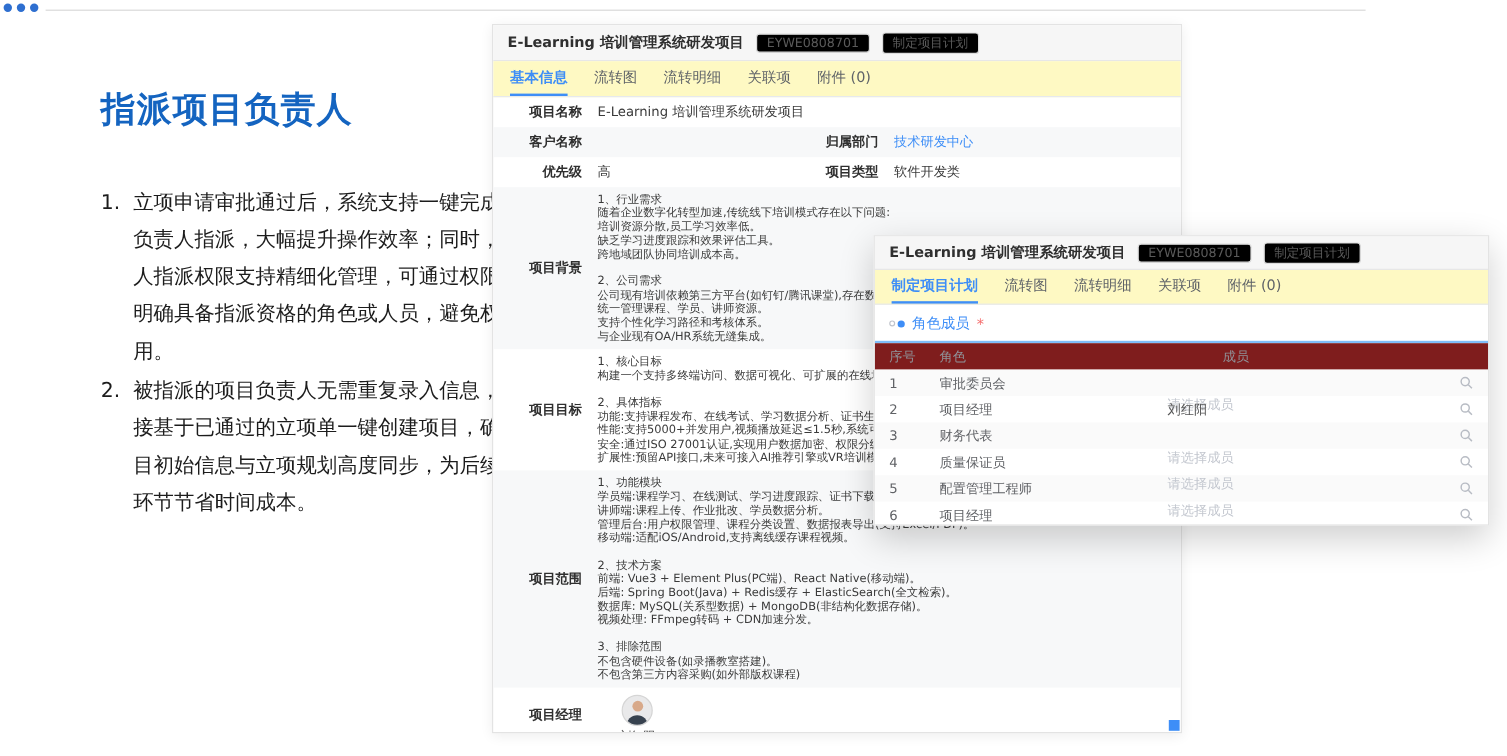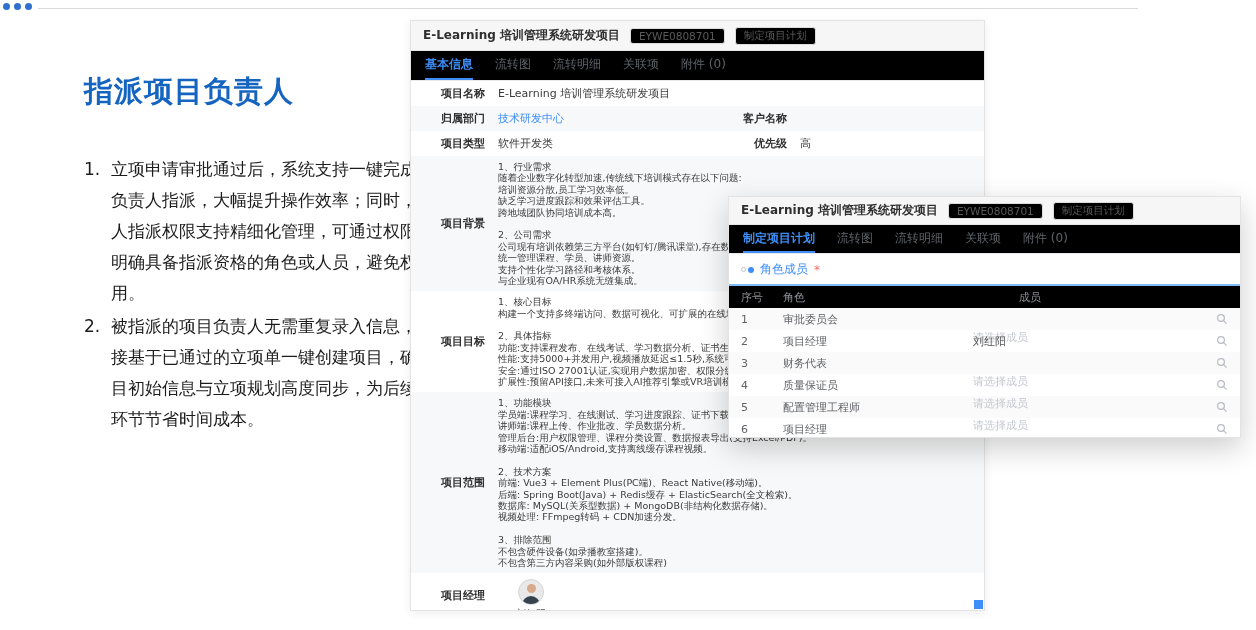--- a/index.html
+++ b/index.html
@@ -19,21 +19,21 @@
 
   .window { position:absolute; background:#fff; border:1px solid #e3e3e3; overflow:hidden; }
   .back-window { left:410px; top:20px; width:575px; height:591px; box-shadow:0 2px 10px rgba(0,0,0,.07); }
   .front-window { left:728px; top:196px; width:513px; height:242px; box-shadow:0 10px 28px rgba(0,0,0,.20); z-index:5; }
 
   .win-header { display:flex; align-items:center; gap:10px; height:30px; padding:0 12px; background:#f6f6f6; border-bottom:1px solid #e7e7e7; }
   .front-window .win-header { height:28px; }
   .win-title { font-size:12px; font-weight:bold; color:#2f2f2f; white-space:nowrap; }
   .badge { font-size:10.5px; color:#5a5a5a; background:#000000; border:1px solid #dcdcdc; border-radius:3px; padding:1px 8px; white-space:nowrap; }
 
-  .tabs { display:flex; gap:22px; padding:0 14px; height:30px; border-bottom:1px solid #e6e9ee; background:#000000; }
+  .tabs { display:flex; gap:22px; padding:0 14px; height:30px; border-bottom:1px solid #e6e9ee; background:#fef9c3; }
   .front-window .tabs { height:29px; }
   .tab { display:flex; align-items:center; font-size:12px; color:#5f6368; border-bottom:2px solid transparent; cursor:pointer; white-space:nowrap; }
   .tab.active { color:#3e8ef7; border-bottom-color:#3e8ef7; font-weight:bold; }
 
   .form { font-size:11px; color:#303133; }
   .form-row { display:flex; align-items:center; padding:5px 12px; min-height:24px; }
   .form-row.alt { background:#f7f8f9; }
   .f-label { flex:none; width:62px; text-align:right; margin-right:13px; font-weight:bold; color:#2f2f2f; }
   .f-value { flex:1; color:#3a3a3a; }
   .link { color:#3e8ef7; cursor:pointer; }
@@ -58,21 +58,21 @@
 
   .section-head { display:flex; align-items:center; gap:6px; padding:7px 12px 6px; border-bottom:2px solid #7fbdf8; }
   .sec-icon { display:flex; align-items:center; gap:2px; }
   .dot-outline { width:5px; height:5px; border:1px solid #c0c4cc; border-radius:50%; }
   .dot-fill { width:6px; height:6px; background:#3e8ef7; border-radius:50%; }
   .section-title { font-size:12px; color:#3e8ef7; }
   .required { color:#f56c6c; font-size:12px; }
 
   .role-table { font-size:11px; }
   .tr { display:flex; align-items:center; height:22px; padding:0 12px; }
-  .tr.thead { background:#000000; color:#909399; }
+  .tr.thead { background:#7f1d1d; color:#909399; }
   .tr.alt { background:#fafafa; }
   .td-no { flex:none; width:42px; color:#606266; }
   .tr.thead .td-no, .tr.thead .td-role, .tr.thead .td-member-h { color:#909399; }
   .td-role { flex:none; width:190px; color:#606266; }
   .td-member-h { flex:1;margin-left:46px; }
   .td-member { flex:1; display:flex; align-items:center; justify-content:space-between; cursor:pointer; }
   .placeholder { color:#c3c7cf;margin-top:36px; }
   .member-value { color:#555; }
   .search-icon { display:flex; }
 </style>
@@ -115,37 +115,37 @@
       <span class="tab">关联项</span>
       <span class="tab">附件 (0)</span>
     </nav>
 
     <div class="form">
       <div class="form-row">
         <span class="f-label">项目名称</span>
         <span class="f-value">E-Learning 培训管理系统研发项目</span>
       </div>
       <div class="form-row alt">
+        <div class="half r">
+          <span class="f-label">客户名称</span>
+          <span class="f-value"></span>
+        </div>
         <div class="half l">
           <span class="f-label">归属部门</span>
           <span class="f-value link">技术研发中心</span>
         </div>
+      </div>
+      <div class="form-row">
         <div class="half r">
-          <span class="f-label">客户名称</span>
-          <span class="f-value"></span>
-        </div>
-      </div>
-      <div class="form-row">
+          <span class="f-label">优先级</span>
+          <span class="f-value">高</span>
+        </div>
         <div class="half l">
           <span class="f-label">项目类型</span>
           <span class="f-value">软件开发类</span>
-        </div>
-        <div class="half r">
-          <span class="f-label">优先级</span>
-          <span class="f-value">高</span>
         </div>
       </div>
       <div class="form-row alt tall">
         <span class="f-label">项目背景</span>
         <div class="f-value prewrap">1、行业需求
 随着企业数字化转型加速,传统线下培训模式存在以下问题:
 培训资源分散,员工学习效率低。
 缺乏学习进度跟踪和效果评估工具。
 跨地域团队协同培训成本高。
 

